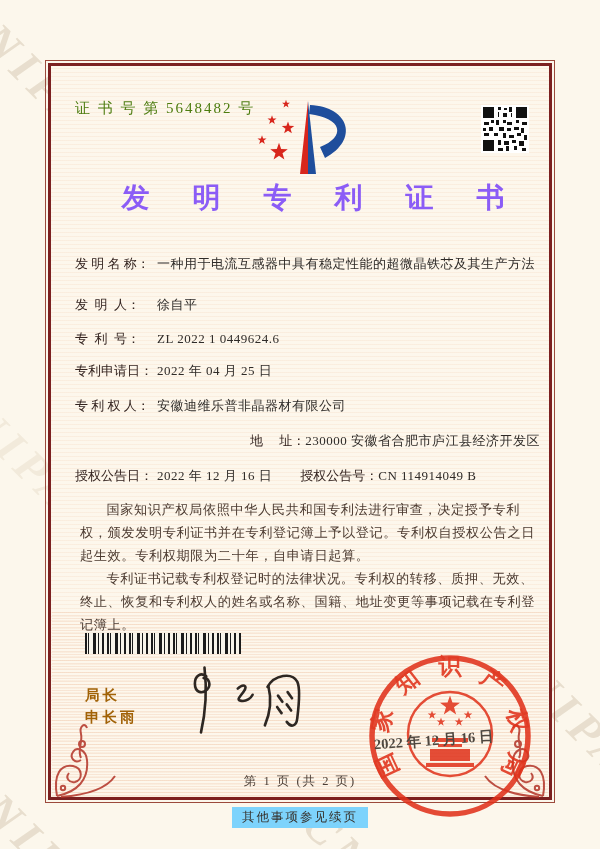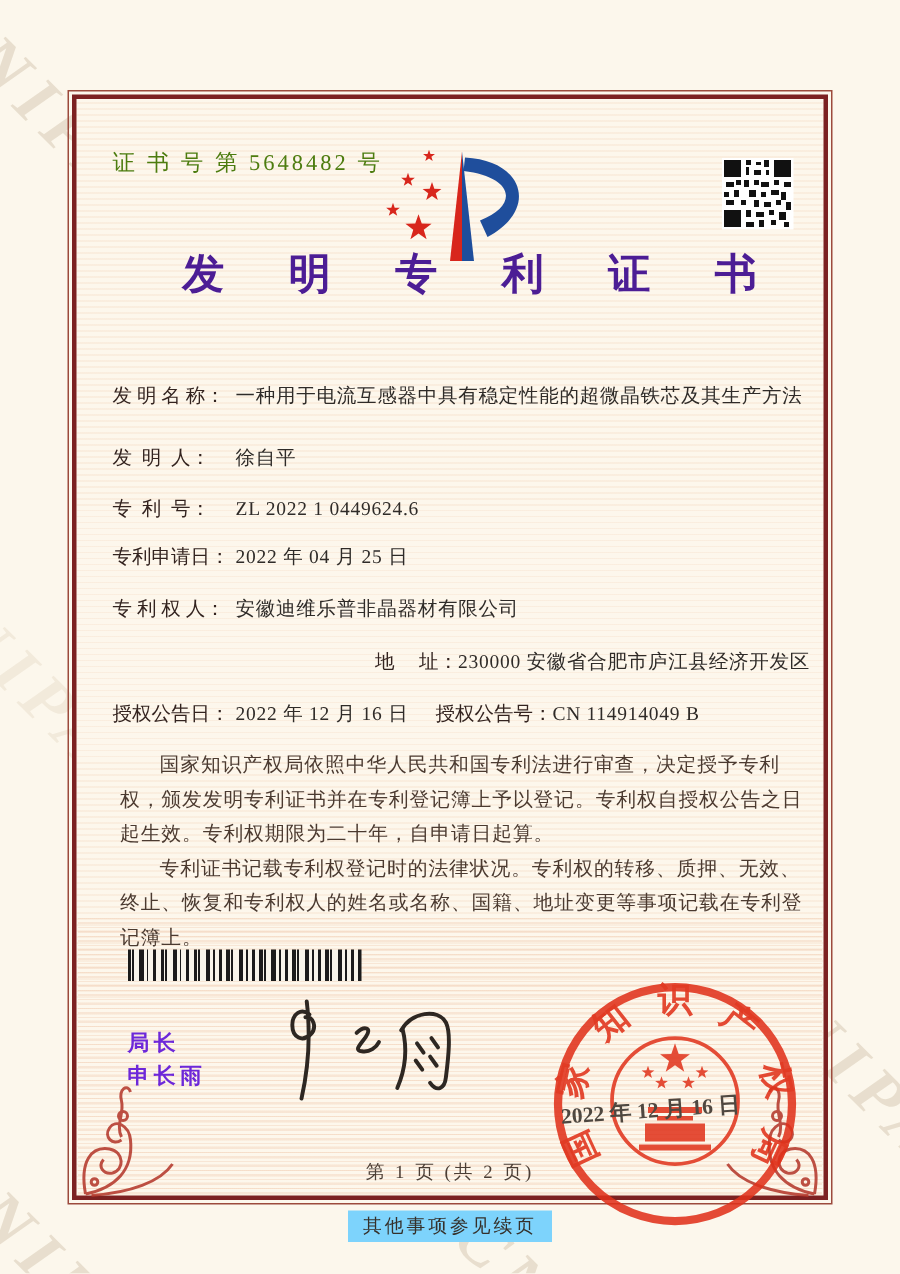--- a/index.html
+++ b/index.html
@@ -17,39 +17,39 @@
   #frame{position:absolute;left:48px;top:63px;width:504px;height:737px;box-sizing:border-box;
          border:3px solid #7c2121;outline:1px solid #9c4a3c;outline-offset:2px;
          background-color:#fdf7ec;
          background-image:repeating-linear-gradient(0deg,rgba(226,155,105,0.10) 0 1px,rgba(0,0,0,0) 1px 4px);}
   #texture-strong{position:absolute;left:52px;top:610px;width:496px;height:186px;
          background-image:repeating-linear-gradient(0deg,rgba(222,140,92,0.16) 0 1px,rgba(0,0,0,0) 1px 3px);
          pointer-events:none;}
 
   .abs{position:absolute;}
   #cert-no{left:75px;top:99px;font-size:15px;letter-spacing:2px;color:#4d7c0f;}
-  #title{left:0;right:0;top:164px;text-align:center;font-size:28px;font-weight:bold;
-         letter-spacing:18px;color:#4c1d95;text-indent:18px;padding-left:26px;}
+  #title{left:0;right:0;top:179px;text-align:center;font-size:28px;font-weight:bold;
+         letter-spacing:18px;color:#8b5cf6;text-indent:18px;padding-left:26px;}
 
   .row{left:75px;width:465px;font-size:13px;color:#2f2b28;white-space:nowrap;}
   .lab{display:inline-block;width:82px;white-space:pre;color:#33231f;}
-  .lab2{display:inline-block;margin-left:18px;white-space:pre;color:#33231f;}
+  .lab2{display:inline-block;margin-left:28px;white-space:pre;color:#33231f;}
   .val{letter-spacing:0.5px;}
 
   #paras{left:80px;top:498px;width:462px;}
   #paras p{margin:0;text-indent:2em;font-size:13.2px;line-height:23px;color:#4b3a30;
            letter-spacing:0.6px;}
 
   #barcode{left:85px;top:633px;width:156px;height:21px;
     background:repeating-linear-gradient(90deg,#1b1b1b 0 2px,#f8f4ea 2px 3px,#1b1b1b 3px 4px,
       #f8f4ea 4px 8px,#1b1b1b 8px 11px,#f8f4ea 11px 13px,#1b1b1b 13px 14px,#f8f4ea 14px 17px,
       #1b1b1b 17px 19px,#f8f4ea 19px 22px);}
 
   .signer{left:85px;font-family:"Liberation Sans","DejaVu Sans",sans-serif;
-          font-size:14.5px;font-weight:bold;letter-spacing:3px;color:#6d28d9;}
+          font-size:14.5px;font-weight:bold;letter-spacing:3px;color:#a16207;}
   #sig-svg{left:180px;top:660px;}
   #seal-svg{left:360px;top:646px;opacity:0.95;}
   #page-footer{left:0;right:0;top:773px;text-align:center;font-size:12.5px;
                letter-spacing:2px;color:#4b3e35;}
   #cont-note{left:0;right:0;top:807px;text-align:center;}
   #cont-note span{display:inline-block;background:#7dd3fc;padding:2px 10px;font-size:12.5px;
                letter-spacing:2px;color:#35302a;}
 
   .flourish{position:absolute;width:82px;height:100px;}
   #flourish-br{transform:scaleX(-1);}

